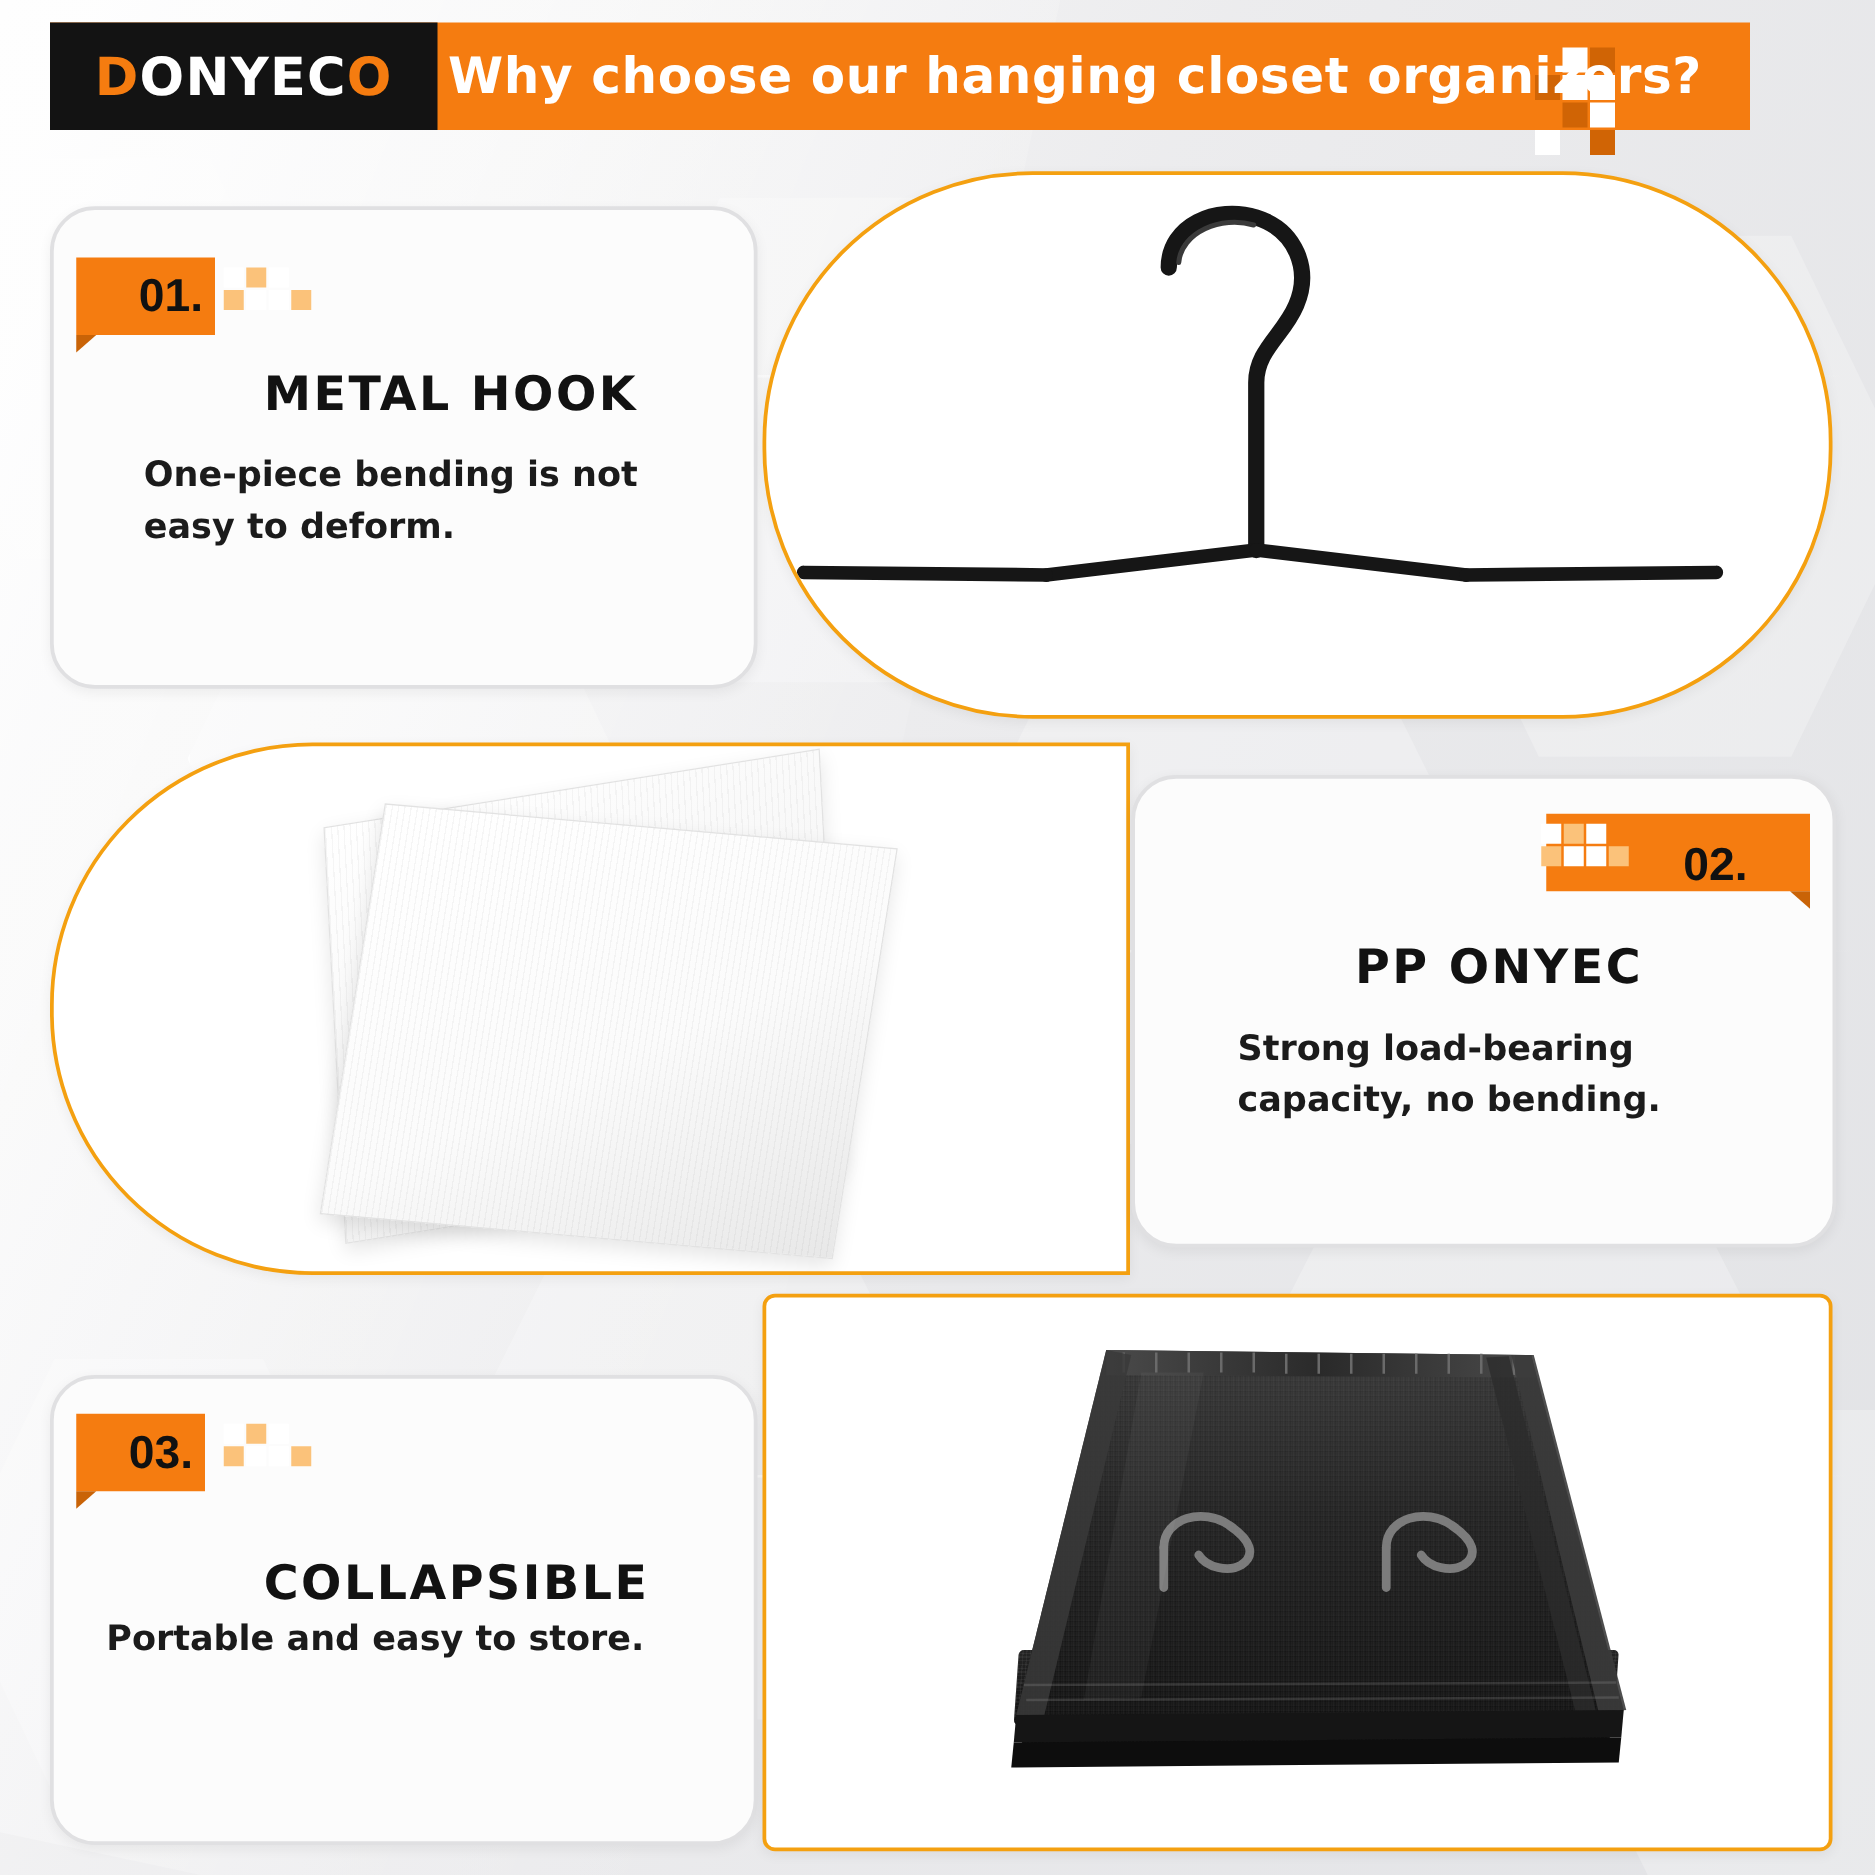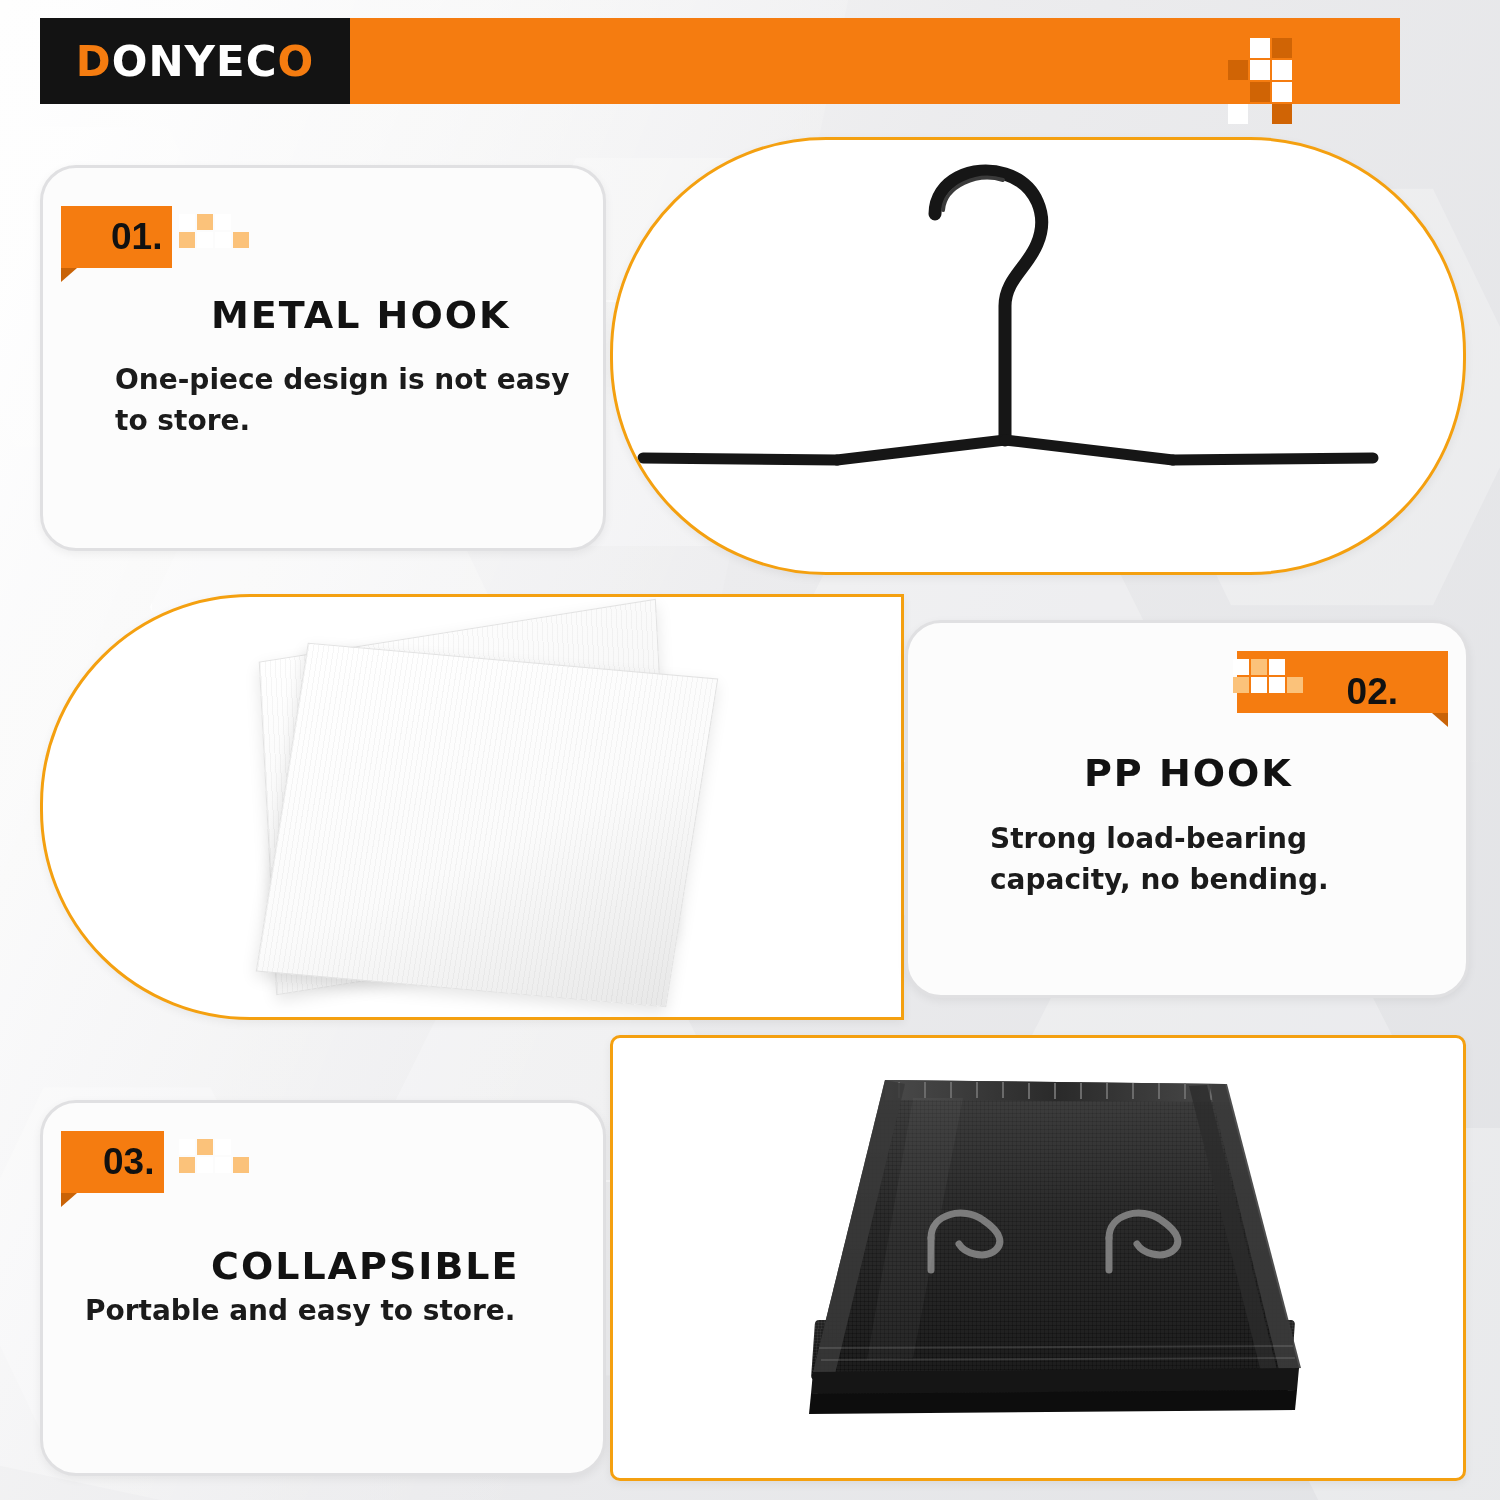--- a/index.html
+++ b/index.html
@@ -253,37 +253,38 @@
     <div class="chk w" style="left:44px; top:66px;"></div>
     <div class="chk d" style="left:88px; top:66px;"></div>
   </div>
 
   <div class="header-logo">
     <div class="logo-text">
       <span class="o">D</span>ONYEC<span class="o">O</span>
     </div>
   </div>
 
+  <div class="header-title">Why choose our hanging closet organizers?</div>
 </div>
 
 <div class="card" id="card-text-1">
   <div class="num-tab left" style="top:38px;">
     <span class="num-val">01.</span>
     <span class="tab-checks" style="left:118px;">
       <span class="tc w" style="left:0px; top:8px;"></span>
       <span class="tc o" style="left:18px; top:8px;"></span>
       <span class="tc o" style="left:0px; top:26px;"></span>
       <span class="tc w" style="left:18px; top:26px;"></span>
       <span class="tc w" style="left:36px; top:26px;"></span>
       <span class="tc w" style="left:36px; top:8px;"></span>
       <span class="tc o" style="left:54px; top:26px;"></span>
     </span>
   </div>
   <div class="card-title" style="left:168px; top:125px;">METAL HOOK</div>
-  <div class="card-body" style="left:72px; top:192px; width:470px;">One-piece design is not easy to store.</div>
+  <div class="card-body" style="left:72px; top:192px; width:470px;">One-piece bending is not easy to deform.</div>
 </div>
 
 <div class="card photo" id="card-photo-1">
   <div class="hanger-wrap">
     <svg width="850" height="432" viewBox="0 0 850 432" xmlns="http://www.w3.org/2000/svg">
       <g fill="none" stroke="#161616" stroke-linecap="round" stroke-linejoin="round">
         <path d="M322 74 C322 40, 360 24, 392 34 C424 44, 436 76, 424 104 C414 128, 392 140, 392 166 L392 300" stroke-width="13"></path>
         <path d="M392 300 L224 320" stroke-width="11"></path>
         <path d="M392 300 L560 320" stroke-width="11"></path>
         <path d="M30 318 L224 320" stroke-width="11"></path>
@@ -313,21 +314,21 @@
       <span class="tc w" style="left:0px; top:8px;"></span>
       <span class="tc o" style="left:18px; top:8px;"></span>
       <span class="tc w" style="left:36px; top:8px;"></span>
       <span class="tc o" style="left:0px; top:26px;"></span>
       <span class="tc w" style="left:18px; top:26px;"></span>
       <span class="tc w" style="left:36px; top:26px;"></span>
       <span class="tc o" style="left:54px; top:26px;"></span>
     </span>
     <span class="num-val" style="margin-left:100px;">02.</span>
   </div>
-  <div class="card-title" style="left:176px; top:128px;">PP HOOK</div>
+  <div class="card-title" style="left:176px; top:128px;">PP ONYEC</div>
   <div class="card-body" style="left:82px; top:196px; width:440px;">Strong load-bearing capacity, no bending.</div>
 </div>
 
 <div class="card" id="card-text-3">
   <div class="num-tab left" style="top:28px;padding-left:32px;">
     <span class="num-val">03.</span>
     <span class="tab-checks" style="left:118px;">
       <span class="tc w" style="left:0px; top:8px;"></span>
       <span class="tc o" style="left:18px; top:8px;"></span>
       <span class="tc w" style="left:36px; top:8px;"></span>

